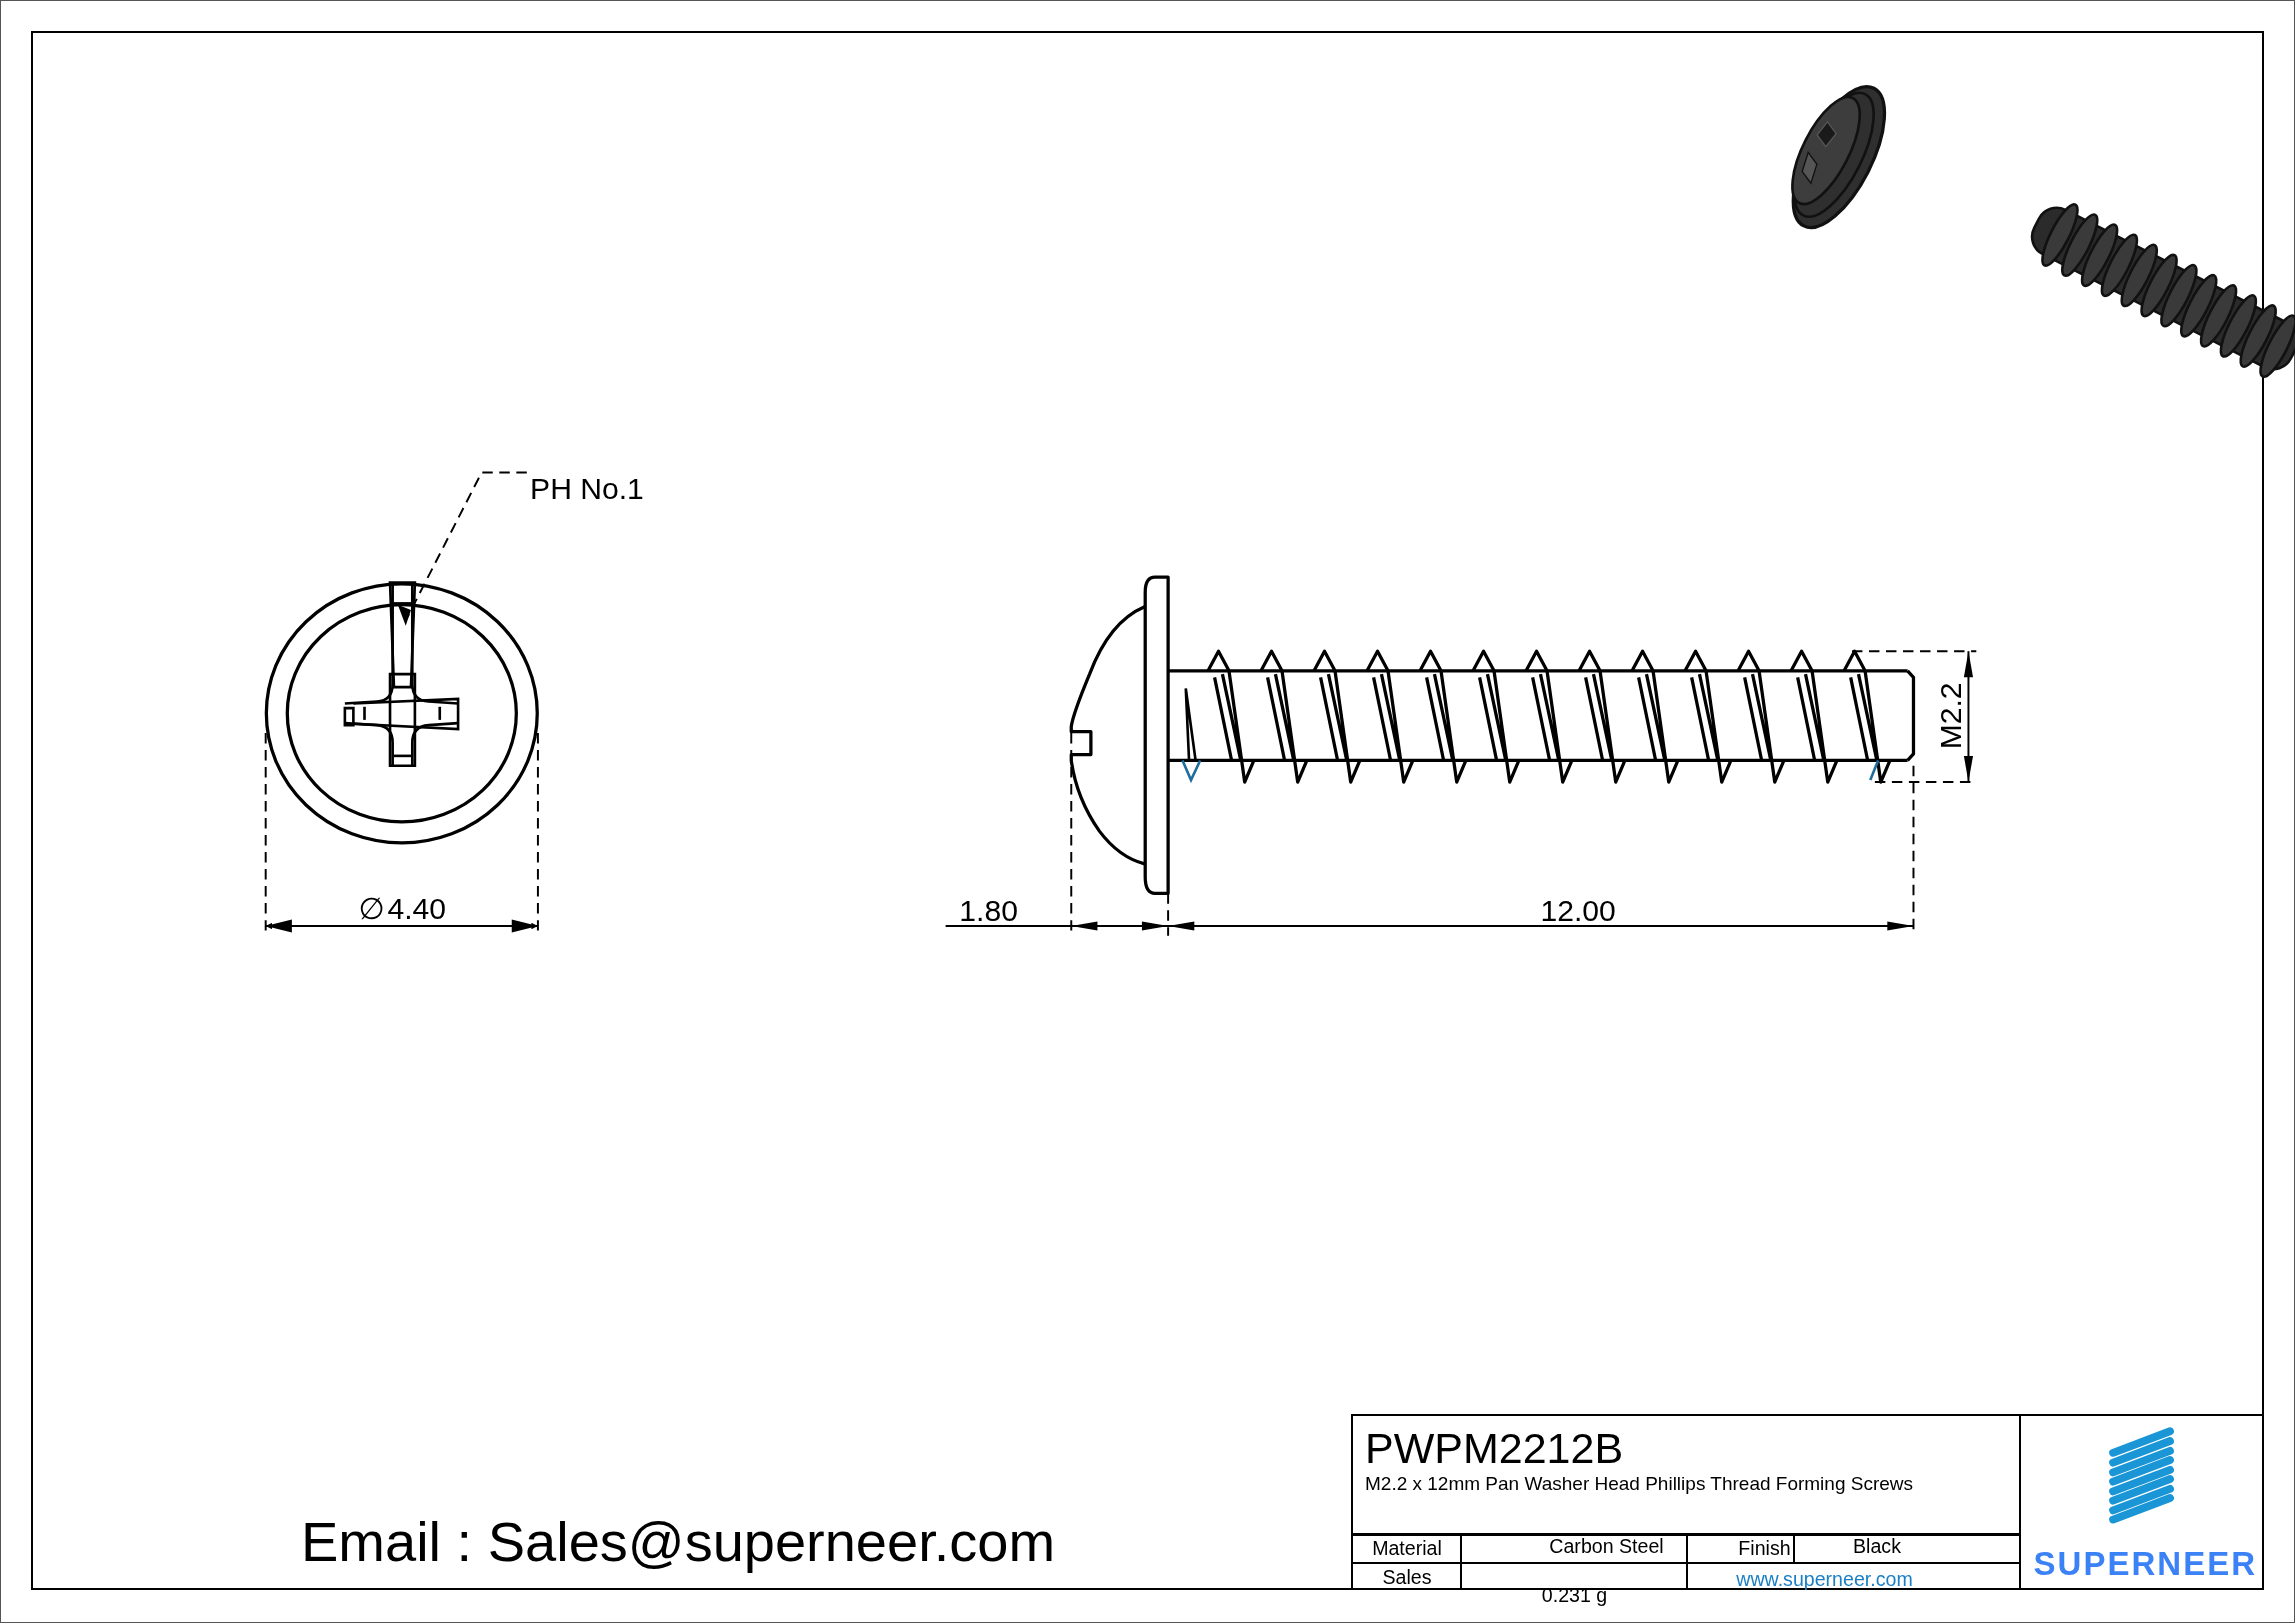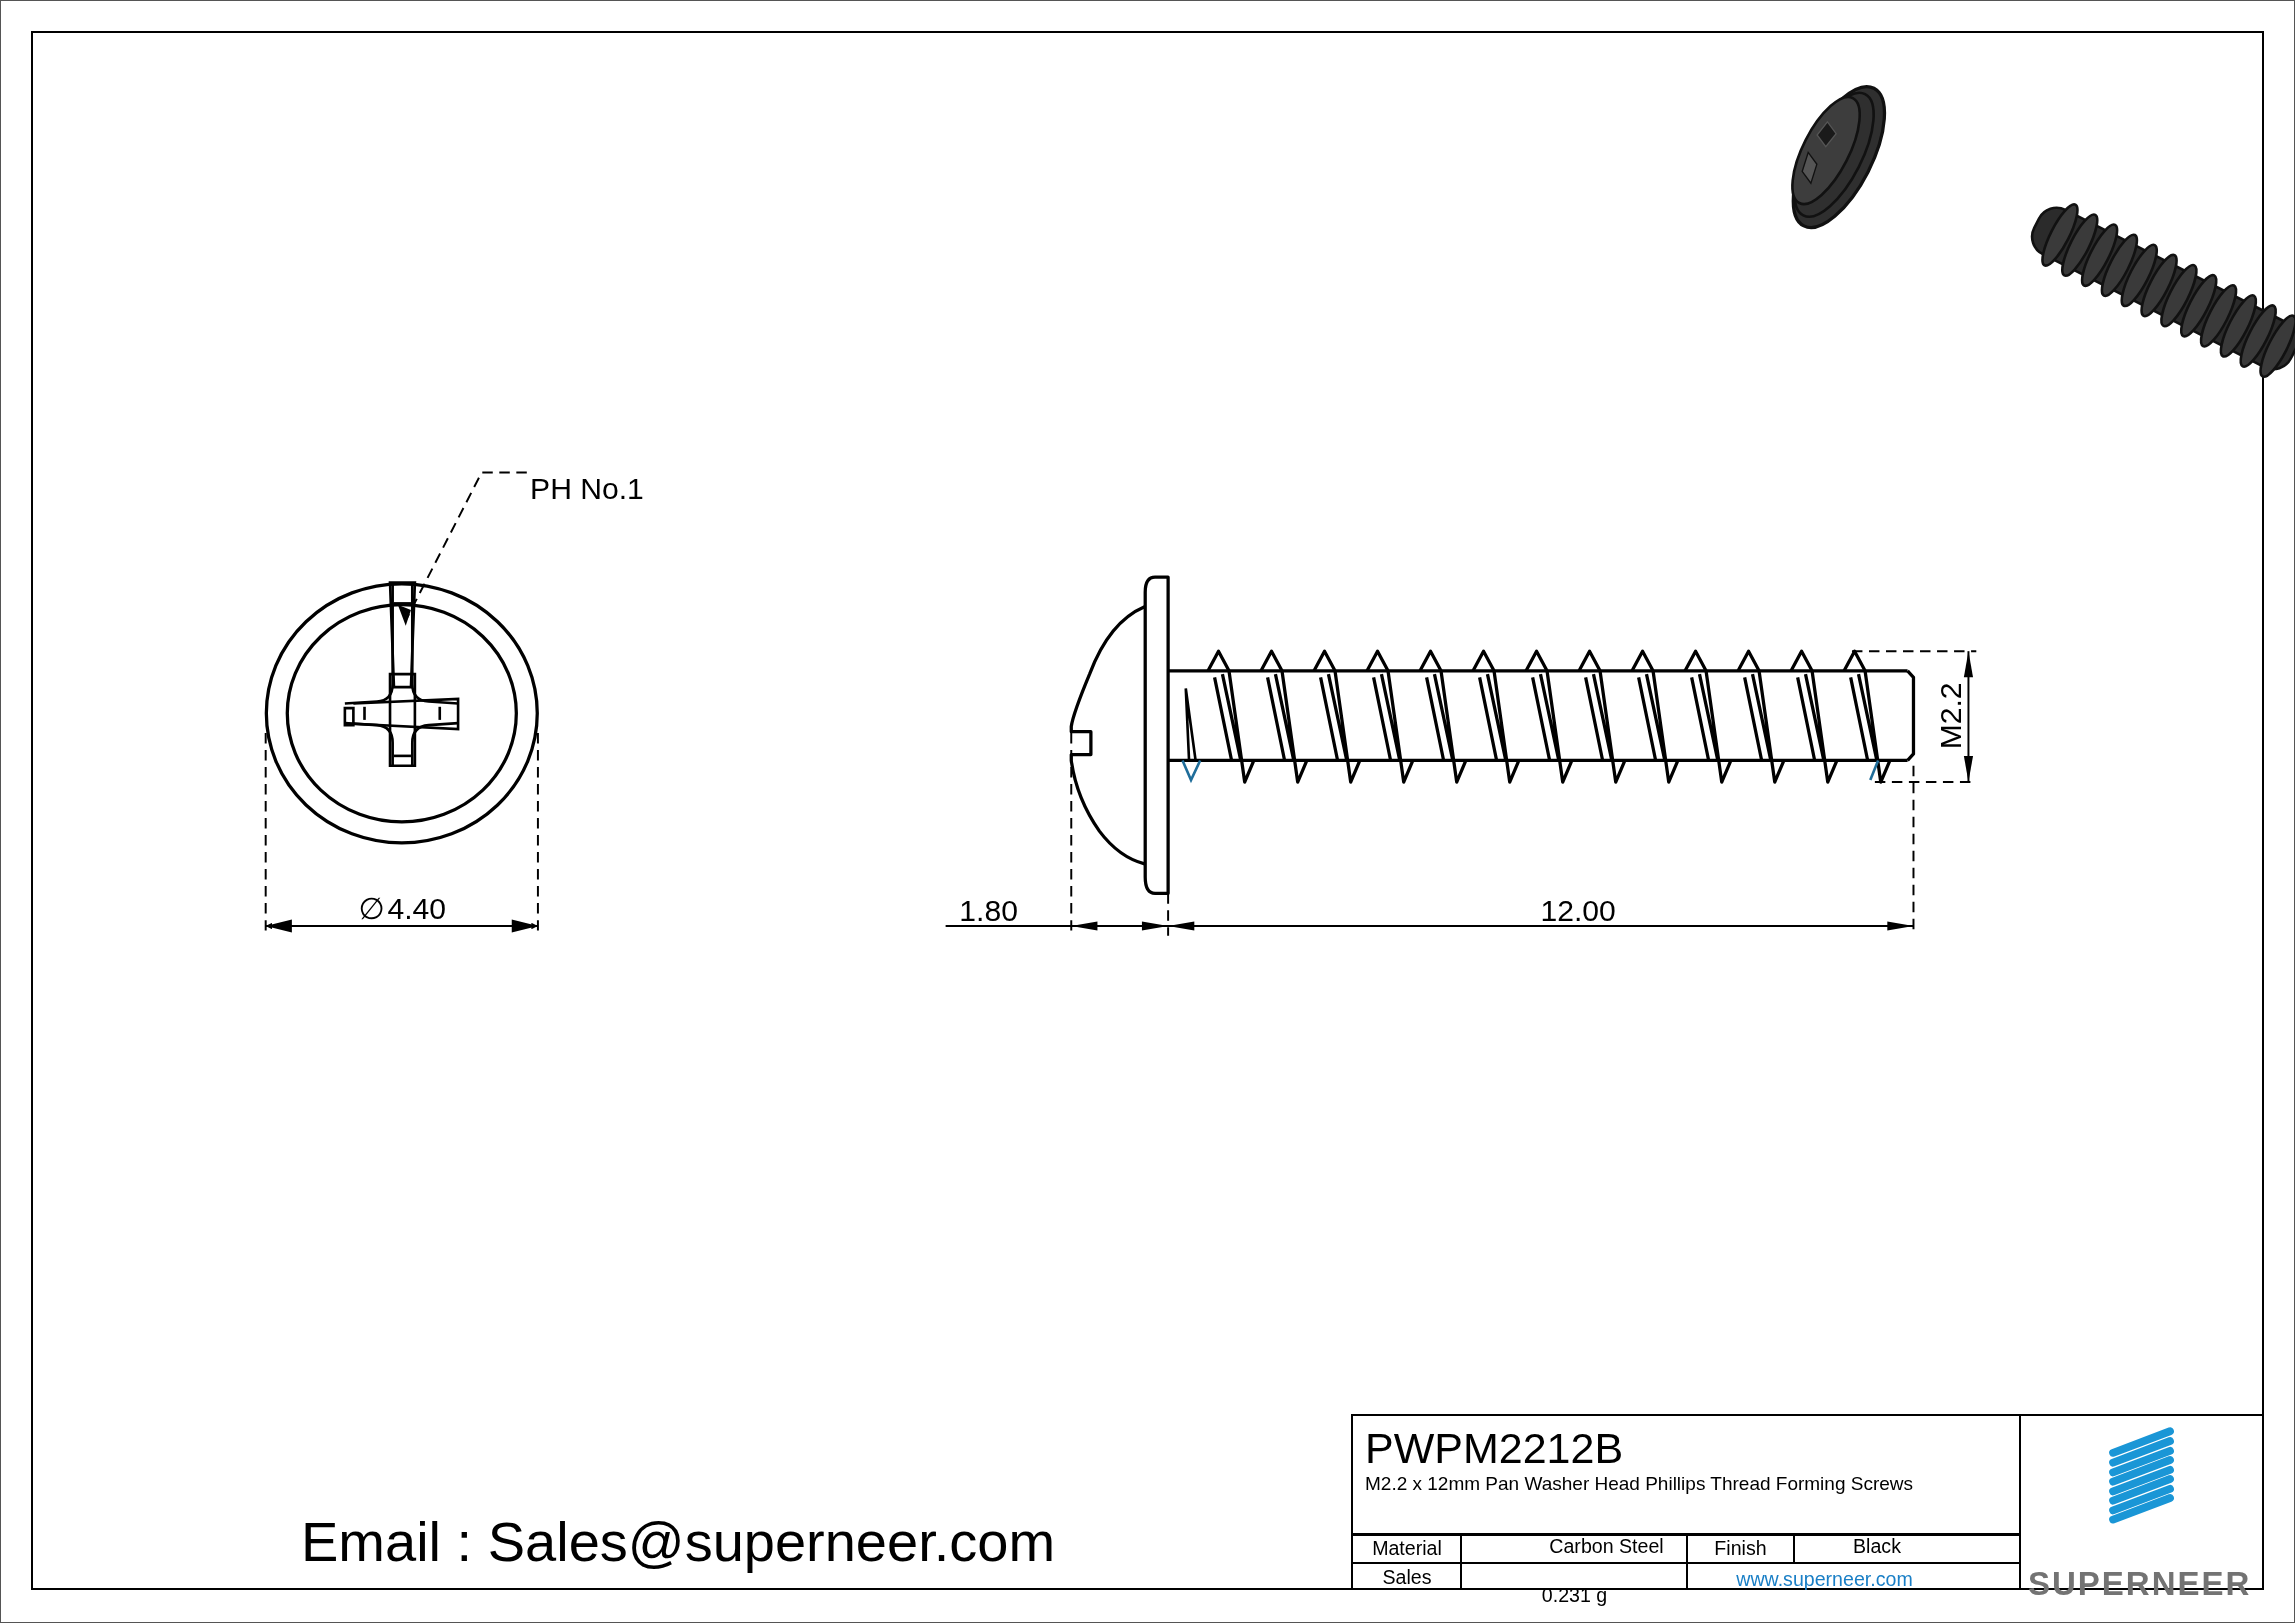--- a/index.html
+++ b/index.html
@@ -10,21 +10,21 @@
   svg.drawing { position:absolute; left:0; top:0; }
   .dim-text { font-family:"Liberation Sans", sans-serif; font-size:46px; fill:#000; }
   .callout-text { font-family:"Liberation Sans", sans-serif; font-size:46px; fill:#000; }
 
   .email { left:301px; top:1509px; font-size:56px; letter-spacing:0; white-space:nowrap; }
 
   .title-block { left:1351px; top:1414px; width:912px; height:175px; border:2.6px solid #000; border-right:none; border-bottom:none; box-sizing:border-box; }
   .part-number { left:1365px; top:1424px; font-size:43px; font-weight:normal; white-space:nowrap; }
   .part-desc { left:1365px; top:1473px; font-size:19px; white-space:nowrap; }
   .tb-logo { left:2019px; top:1414px; width:245px; height:175px; border-left:2.6px solid #000; box-sizing:border-box; }
-  .logo-word { left:2028px; top:1545px; width:229px; text-align:left; font-size:33px; font-weight:bold; color:#737373; letter-spacing:2px;margin-top:20px; }
+  .logo-word { left:2028px; top:1545px; width:229px; text-align:right; font-size:33px; font-weight:bold; color:#3b82f6; letter-spacing:2px; }
   .hline { background:#000; height:2.6px; }
   .vline { background:#000; width:2px; }
   .cell { font-size:19.6px; white-space:nowrap; text-align:center; }
   .link { color:#1a7fc6; }
 </style>
 </head>
 <body>
 
 <div class="abs outer-frame"></div>
 <div class="abs inner-frame"></div>
@@ -176,18 +176,18 @@
 <div class="abs logo-word">SUPERNEER</div>
 
 <div class="abs hline" style="left:1351px;top:1533px;width:669px;"></div>
 <div class="abs hline" style="left:1351px;top:1562px;width:669px;height:2px;"></div>
 <div class="abs vline" style="left:1460px;top:1534px;height:55px;"></div>
 <div class="abs vline" style="left:1686px;top:1534px;height:55px;"></div>
 <div class="abs vline" style="left:1793px;top:1534px;height:29px;"></div>
 
 <div class="abs cell" style="left:1354px;top:1537px;width:106px;">Material</div>
 <div class="abs cell" style="left:1462px;top:1535px;width:225px;padding-left:32px;">Carbon Steel</div>
-<div class="abs cell" style="left:1688px;top:1537px;width:105px;">Finish</div>
+<div class="abs cell" style="left:1688px;top:1537px;width:105px;padding-left:24px;">Finish</div>
 <div class="abs cell" style="left:1795px;top:1535px;width:164px;">Black</div>
 <div class="abs cell" style="left:1354px;top:1566px;width:106px;">Sales</div>
 <div class="abs cell" style="left:1462px;top:1584px;width:225px;">0.231 g</div>
 <div class="abs cell link" style="left:1688px;top:1568px;width:273px;">www.superneer.com</div>
 
 
 </body></html>

